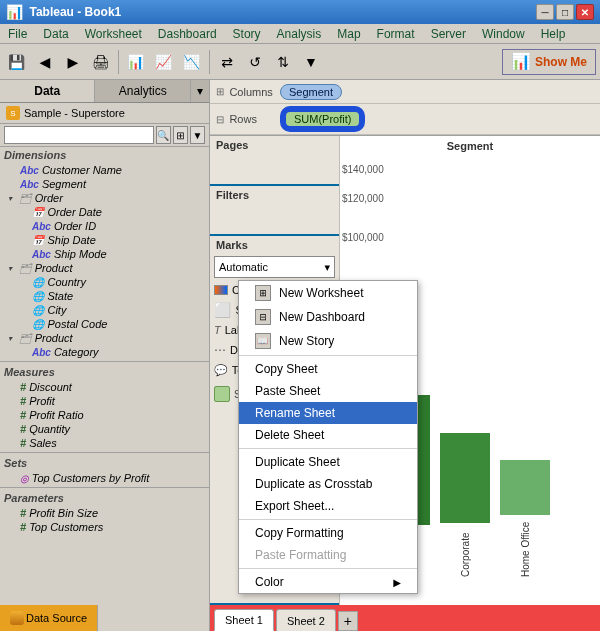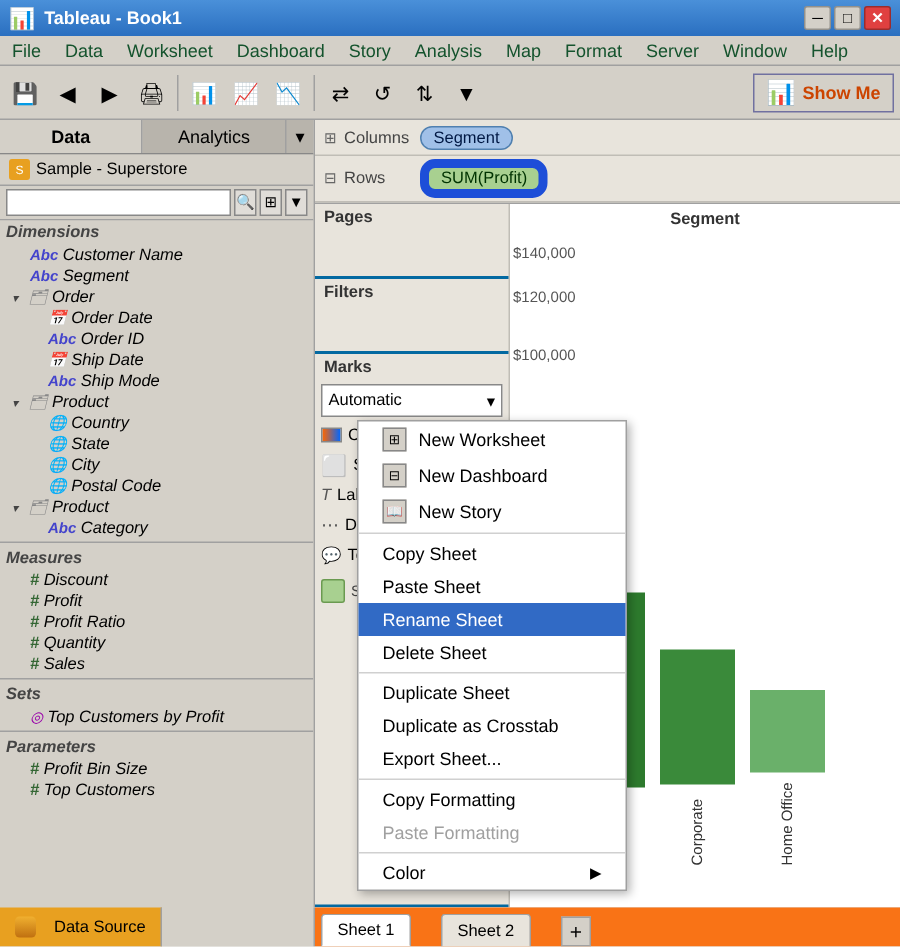--- a/index.html
+++ b/index.html
@@ -84,26 +84,26 @@
     .chart-title { font-size: 11px; font-weight: bold; text-align: center; padding: 4px; color: #333; }
 
     
     .context-menu { position: absolute; background: white; border: 1px solid #a0a0a0; box-shadow: 2px 2px 6px rgba(0,0,0,0.3); z-index: 1000; min-width: 180px; font-size: 12px; }
     .ctx-item { padding: 4px 16px; cursor: pointer; display: flex; align-items: center; gap: 8px; white-space: nowrap; }
     .ctx-item.active-item { background: #316ac5; color: white; }
     .ctx-item.disabled { color: #a0a0a0; cursor: default; }
     .ctx-separator { height: 1px; background: #d0d0d0; margin: 2px 0; }
     .ctx-icon { width: 16px; height: 16px; border: 1px solid #888; background: #d4d0c8; display: flex; align-items: center; justify-content: center; font-size: 9px; }
     .ctx-arrow { margin-left: auto; font-size: 10px; }
-    .ds-bottom-tab { height: 100%; padding: 0 10px; background: #e8a020; display: flex; align-items: center; gap: 12px; font-size: 11px; cursor: pointer; border-right: 1px solid #a0a0a0; }
+    .ds-bottom-tab { height: 100%; padding: 0 10px; background: #e8a020; display: flex; align-items: center; gap: 2px; font-size: 11px; cursor: pointer; border-right: 1px solid #a0a0a0; }
     .ds-cylinder { width: 14px; height: 14px; background: linear-gradient(to bottom, #f0b030, #c07010); border-radius: 3px; }
 
     .bottom-bar { display: flex; height: 26px; }
     .left-bottom { width: 210px; border-right: 1px solid #a0a0a0; background: #d4d0c8; display: flex; align-items: center; }
-    .right-bottom { flex: 1; background: #f97316; display: flex; align-items: flex-end; padding: 0 4px; gap: 20px; }
+    .right-bottom { flex: 1; background: #ef4444; display: flex; align-items: flex-end; padding: 0 4px; gap: 2px; }
   </style>
 </head>
 <body>
 
 <div style="position:relative; width:600px; height:631px; overflow:hidden;">
 
   <div class="title-bar">
     <div class="title-bar-left">
       <span style="font-size:14px;">📊</span>
       <span>Tableau - Book1</span>

